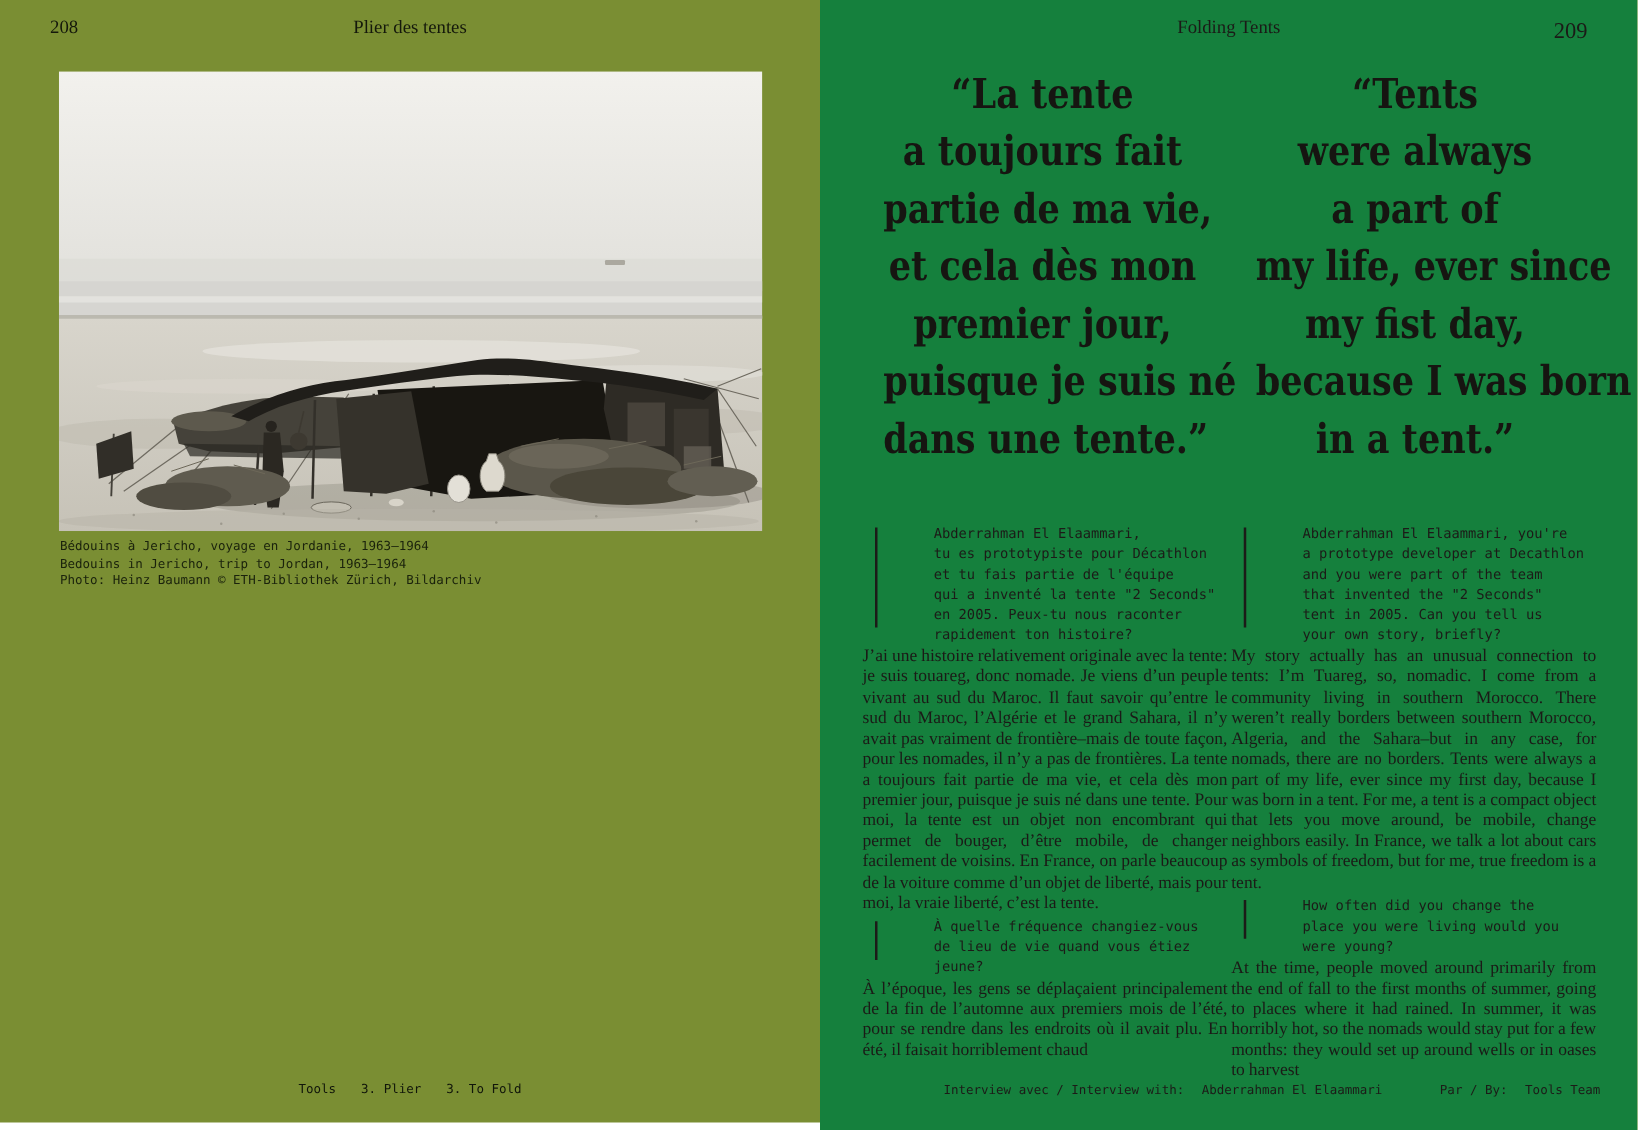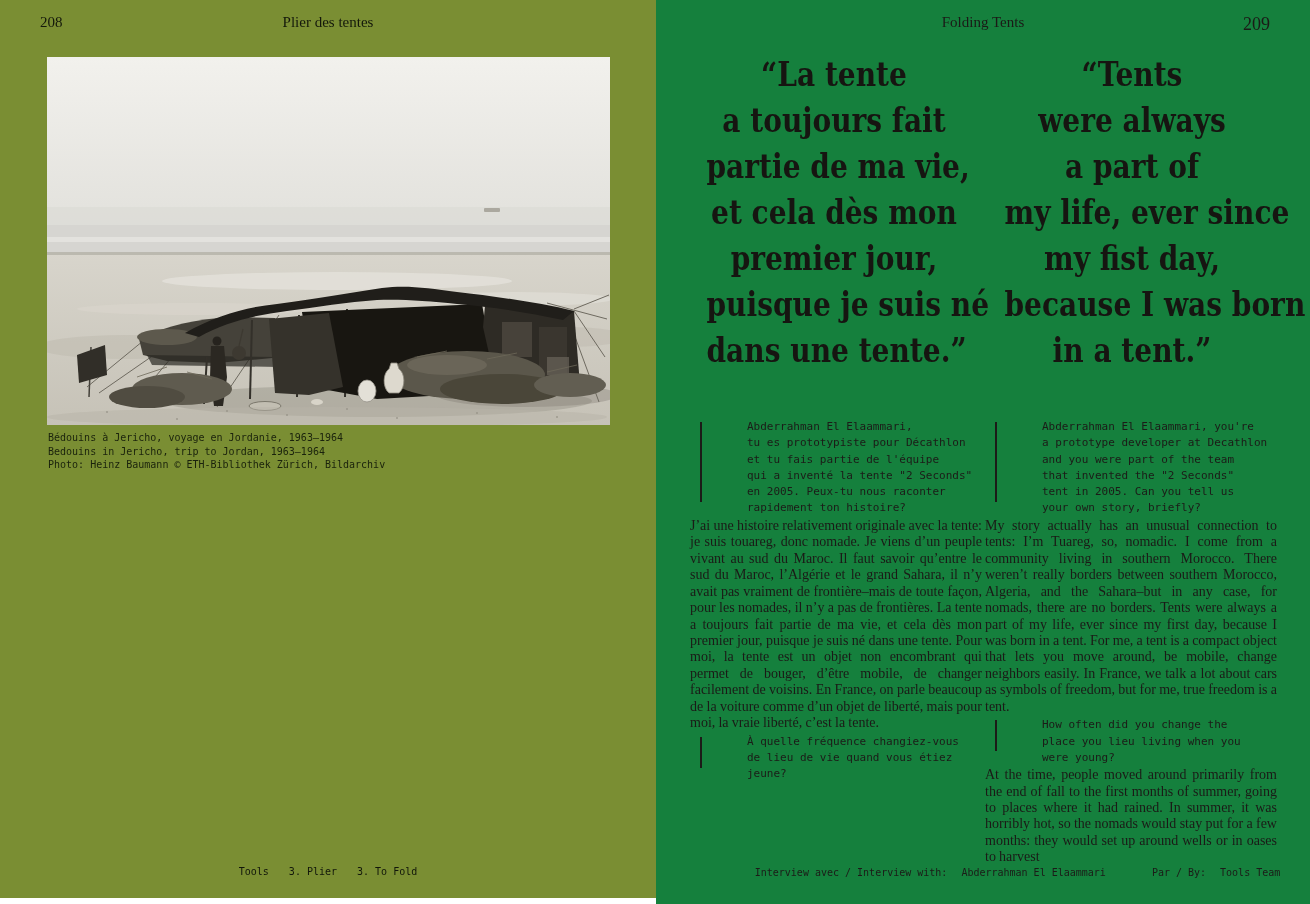--- a/index.html
+++ b/index.html
@@ -253,32 +253,33 @@
       <div class="q">Abderrahman El Elaammari,
 tu es prototypiste pour Décathlon
 et tu fais partie de l'équipe
 qui a inventé la tente "2 Seconds"
 en 2005. Peux-tu nous raconter
 rapidement ton histoire?</div>
       <div class="a">J’ai une histoire relativement originale avec la tente: je suis touareg, donc nomade. Je viens d’un peuple vivant au sud du Maroc. Il faut savoir qu’entre le sud du Maroc, l’Algérie et le grand Sahara, il n’y avait pas vraiment de frontière–mais de toute façon, pour les nomades, il n’y a pas de frontières. La tente a toujours fait partie de ma vie, et cela dès mon premier jour, puisque je suis né dans une tente. Pour moi, la tente est un objet non encombrant qui permet de bouger, d’être mobile, de changer facilement de voisins. En France, on parle beaucoup de la voiture comme d’un objet de liberté, mais pour moi, la vraie liberté, c’est la tente.</div>
       <div class="q">À quelle fréquence changiez-vous
 de lieu de vie quand vous étiez
 jeune?</div>
+      <div class="a">À l’époque, les gens se déplaçaient principalement de la fin de l’automne aux premiers mois de l’été, pour se rendre dans les endroits où il avait plu. En été, il faisait horriblement chaud</div>
     </div>
 
     <div class="col col-en">
       <div class="q">Abderrahman El Elaammari, you're
 a prototype developer at Decathlon
 and you were part of the team
 that invented the "2 Seconds"
 tent in 2005. Can you tell us
 your own story, briefly?</div>
       <div class="a">My story actually has an unusual connection to tents: I’m Tuareg, so, nomadic. I come from a community living in southern Morocco. There weren’t really borders between southern Morocco, Algeria, and the Sahara–but in any case, for nomads, there are no borders. Tents were always a part of my life, ever since my first day, because I was born in a tent. For me, a tent is a compact object that lets you move around, be mobile, change neighbors easily. In France, we talk a lot about cars as symbols of freedom, but for me, true freedom is a tent.</div>
       <div class="q">How often did you change the
-place you lieu living when you
+place you were living would you
 were young?</div>
       <div class="a">At the time, people moved around primarily from the end of fall to the first months of summer, going to places where it had rained. In summer, it was horribly hot, so the nomads would stay put for a few months: they would set up around wells or in oases to harvest</div>
     </div>
 
     <div class="rp-footer">
       <span class="sp1">Interview avec / Interview with:</span>
       <span class="sp2">Abderrahman El Elaammari</span>
       <span class="sp3">Par / By:</span>
       <span>Tools Team</span>
     </div>

